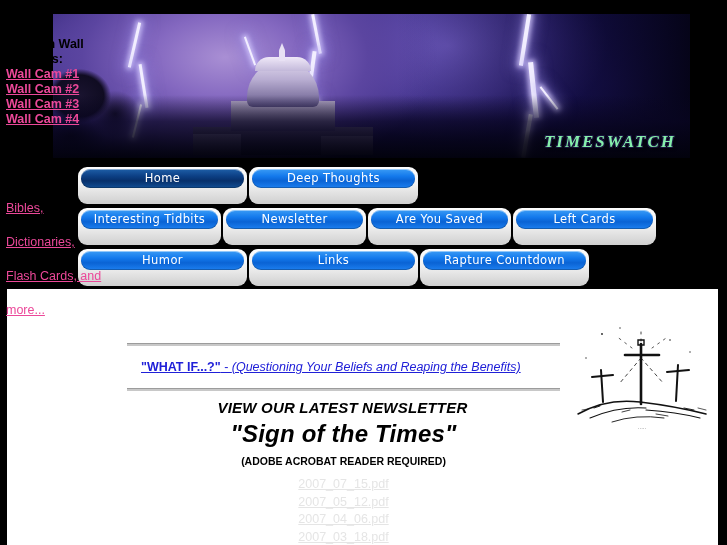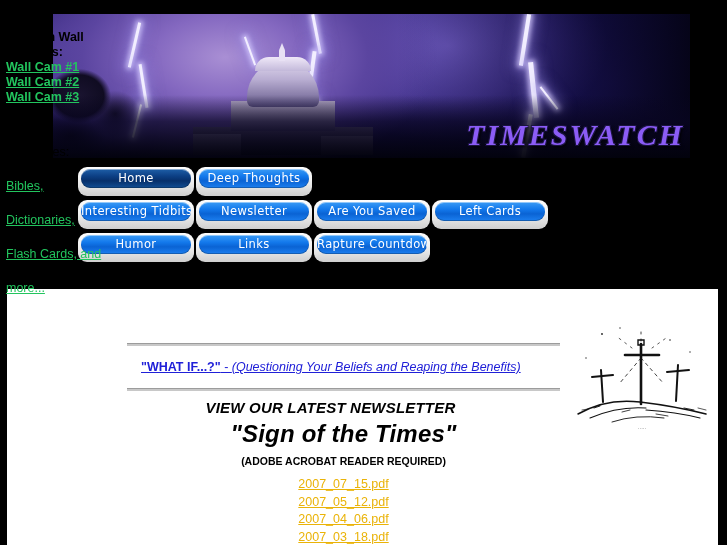--- a/index.html
+++ b/index.html
@@ -113,51 +113,51 @@
       radial-gradient(ellipse 44px 26px at 18px 74px, #0d0a1e 0%, rgba(6,4,16,0) 80%);
   }
   .trees-r {
     position: absolute; right: 0; bottom: 0; width: 180px; height: 48px;
     background:
       radial-gradient(ellipse 46px 22px at 40px 34px, #0b0818 0%, rgba(5,4,14,0) 78%),
       radial-gradient(ellipse 54px 20px at 130px 38px, #0a0716 0%, rgba(5,4,14,0) 78%);
   }
   #timeswatch {
     position: absolute;
-    right: 6px;
+    right: 14px;
     bottom: 6px;
     font-family: "Liberation Serif", serif;
     font-style: italic;
     font-weight: bold;
-    font-size: 30px;
+    font-size: 17px;
     letter-spacing: 2px;
-    color: #8b5cf6;
+    color: #86efac;
     text-shadow:
       1px 1px 0 #1b1440, -1px -1px 0 #1b1440,
       1px -1px 0 #1b1440, -1px 1px 0 #1b1440,
       2px 2px 3px rgba(0,0,0,0.9);
     white-space: nowrap;
   }
 
   
   #nav {
     position: absolute;
     left: 78px;
     top: 167px;
     width: 580px;
   }
   .nav-row {
     display: flex;
     gap: 0px;
     margin-bottom: 4px;
   }
   .btn-wrap {
-    width: 116px;
+    width: 169px;
     margin-right: 2px;
-    padding: 2px 3px 8px 3px;
+    padding: 2px 3px 16px 3px;
     background: linear-gradient(180deg, #fdfdfd 0%, #f2f2f2 45%, #cfcfcf 100%);
     border-radius: 9px;
     box-shadow: 0 1px 2px rgba(0,0,0,0.55);
     box-sizing: border-box;
   }
   .btn {
     display: block;
     width: 100%;
     height: 19px;
     line-height: 19px;
@@ -186,34 +186,34 @@
     width: 711px;
     height: 256px;
     background: #ffffff;
     overflow: hidden;
   }
 
   
   #sidebar {
     position: absolute;
     left: 6px;
-    top: 30px;
+    top: 37px;
     width: 110px;
     color: #000000;
     font-size: 12.5px;
     line-height: 15px;
   }
   .side-head {
     font-weight: bold;
     color: #000;
     margin: 0;
   }
   #sidebar a {
     display: block;
-    color: #22c55e;
+    color: #ec4899;
     text-decoration: underline;
     font-weight: bold;
     font-size: 12.5px;
     line-height: 15px;
   }
   .side-gap { height: 22px; }
   .side-res-head { line-height: 17px; font-weight: normal; }
   #sidebar .res-link {
     font-weight: normal;
     line-height: 18px;
@@ -237,21 +237,21 @@
     color: #2020d8;
     text-decoration: underline;
     white-space: nowrap;
     cursor: pointer;
   }
   #whatif .wi-bold { font-weight: bold; }
   #whatif .wi-ital { font-style: italic; }
 
   #view-latest {
     position: absolute;
-    left: 114px;
+    left: 126px;
     top: 399px;
     width: 433px;
     text-align: center;
     font-size: 15px;
     font-weight: bold;
     font-style: italic;
     color: #000000;
     letter-spacing: 0.2px;
   }
   #sign-title {
@@ -278,21 +278,21 @@
   }
   #pdf-list {
     position: absolute;
     left: 127px;
     top: 476px;
     width: 433px;
     text-align: center;
   }
   #pdf-list a {
     display: block;
-    color: #eab308;
+    color: #e5e5e5;
     text-decoration: underline;
     font-size: 12.5px;
     line-height: 17.5px;
     cursor: pointer;
   }
 
   
   #crosses {
     position: absolute;
     left: 572px;
@@ -381,20 +381,21 @@
   </div>
 
   <div id="panel"></div>
 
   <div id="sidebar">
     <div class="side-head">Western Wall</div>
     <div class="side-head">Cameras:</div>
     <a>Wall Cam #1</a>
     <a>Wall Cam #2</a>
     <a>Wall Cam #3</a>
+    <a>Wall Cam #4</a>
     <div class="side-gap"></div>
     <div class="side-res-head">Online</div>
     <div class="side-res-head">Resources:</div>
     <a class="res-link">Bibles,</a>
     <a class="res-link">Dictionaries,</a>
     <a class="res-link">Flash Cards, and</a>
     <a class="res-link">more...</a>
   </div>
 
   <div class="hr" id="hr1"></div>

